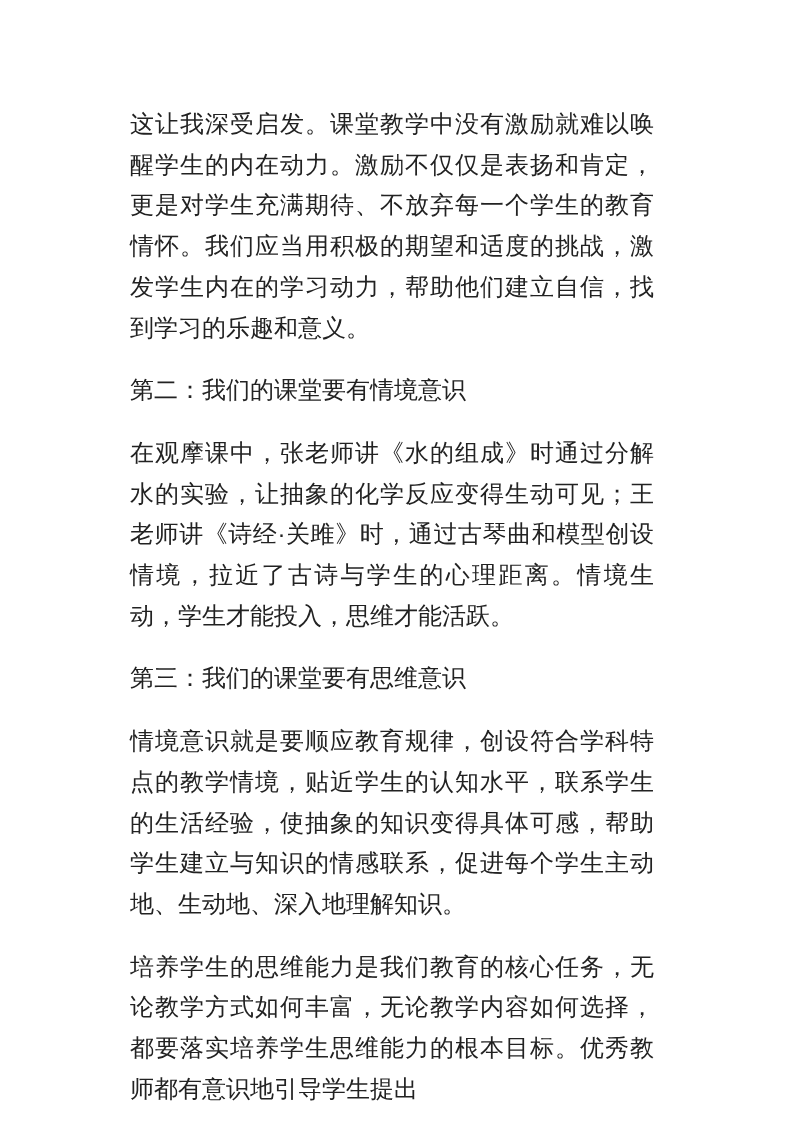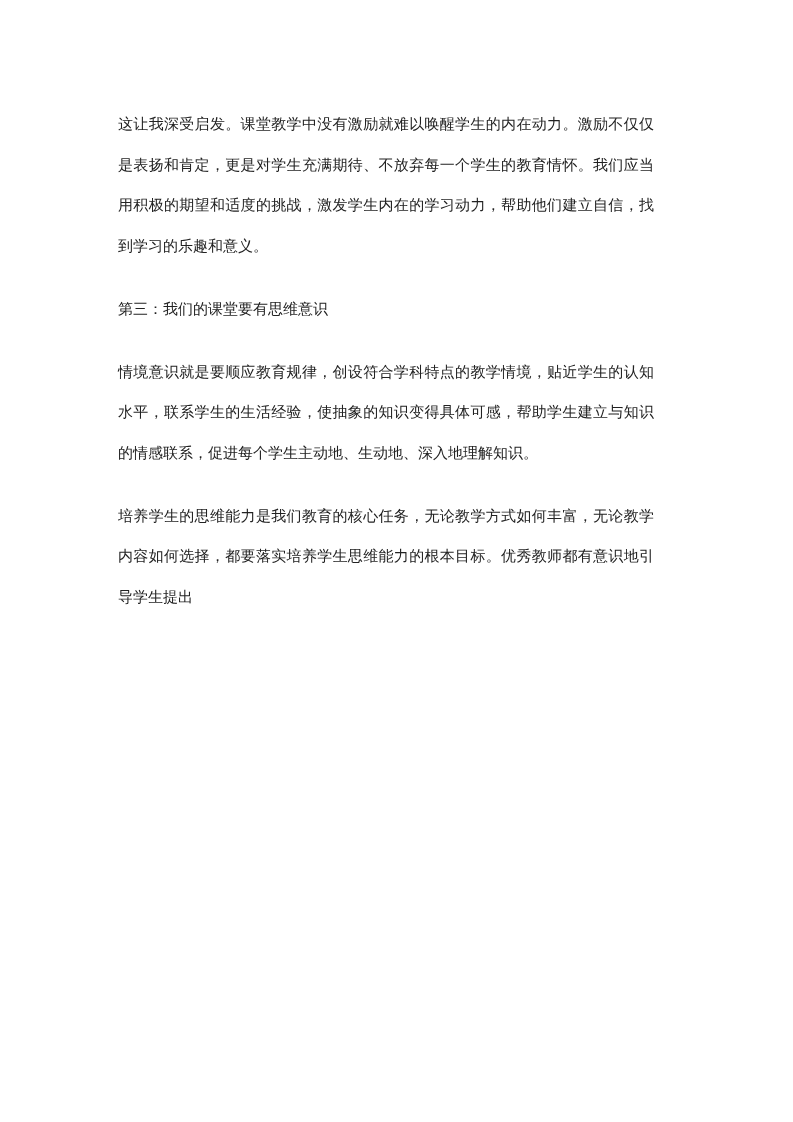--- a/index.html
+++ b/index.html
@@ -15,39 +15,41 @@
   .page {
     box-sizing: border-box;
     width: 793px;
     height: 1122px;
     background: #ffffff;
     padding: 104px 139px 0 118px;
     font-family: "Liberation Sans", sans-serif;
     color: #222222;
   }
   .doc-block {
-    margin: 0 0 22px 0;
-    font-size: 15px;
+    margin: 0 0 22px 12px;
+    font-size: 24px;
     line-height: 40.7px;
     font-weight: 400;
     text-align: justify;
     text-justify: inter-ideograph;
     word-break: break-all;
     letter-spacing: 0;
   }
   .doc-block.heading {
     text-align: left;
   }
 </style>
 </head>
 <body>
 
 <div class="page">
   <p class="doc-block">这让我深受启发。课堂教学中没有激励就难以唤醒学生的内在动力。激励不仅仅是表扬和肯定，更是对学生充满期待、不放弃每一个学生的教育情怀。我们应当用积极的期望和适度的挑战，激发学生内在的学习动力，帮助他们建立自信，找到学习的乐趣和意义。</p>
 
+  <p class="doc-block heading">第二：我们的课堂要有情境意识</p>
 
+  <p class="doc-block">在观摩课中，张老师讲《水的组成》时通过分解水的实验，让抽象的化学反应变得生动可见；王老师讲《诗经·关雎》时，通过古琴曲和模型创设情境，拉近了古诗与学生的心理距离。情境生动，学生才能投入，思维才能活跃。</p>
 
   <p class="doc-block heading">第三：我们的课堂要有思维意识</p>
 
   <p class="doc-block">情境意识就是要顺应教育规律，创设符合学科特点的教学情境，贴近学生的认知水平，联系学生的生活经验，使抽象的知识变得具体可感，帮助学生建立与知识的情感联系，促进每个学生主动地、生动地、深入地理解知识。</p>
 
   <p class="doc-block">培养学生的思维能力是我们教育的核心任务，无论教学方式如何丰富，无论教学内容如何选择，都要落实培养学生思维能力的根本目标。优秀教师都有意识地引导学生提出</p>
 </div>
 
 </body></html>

